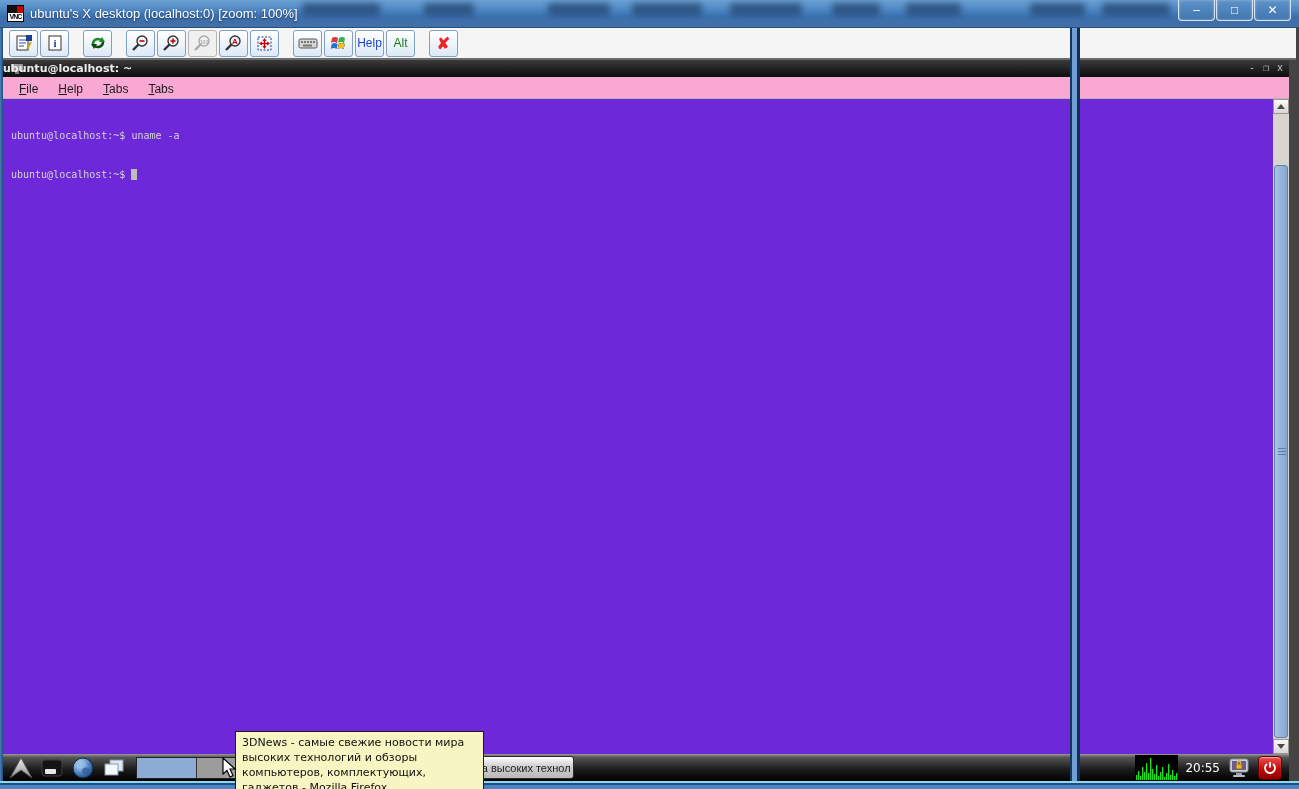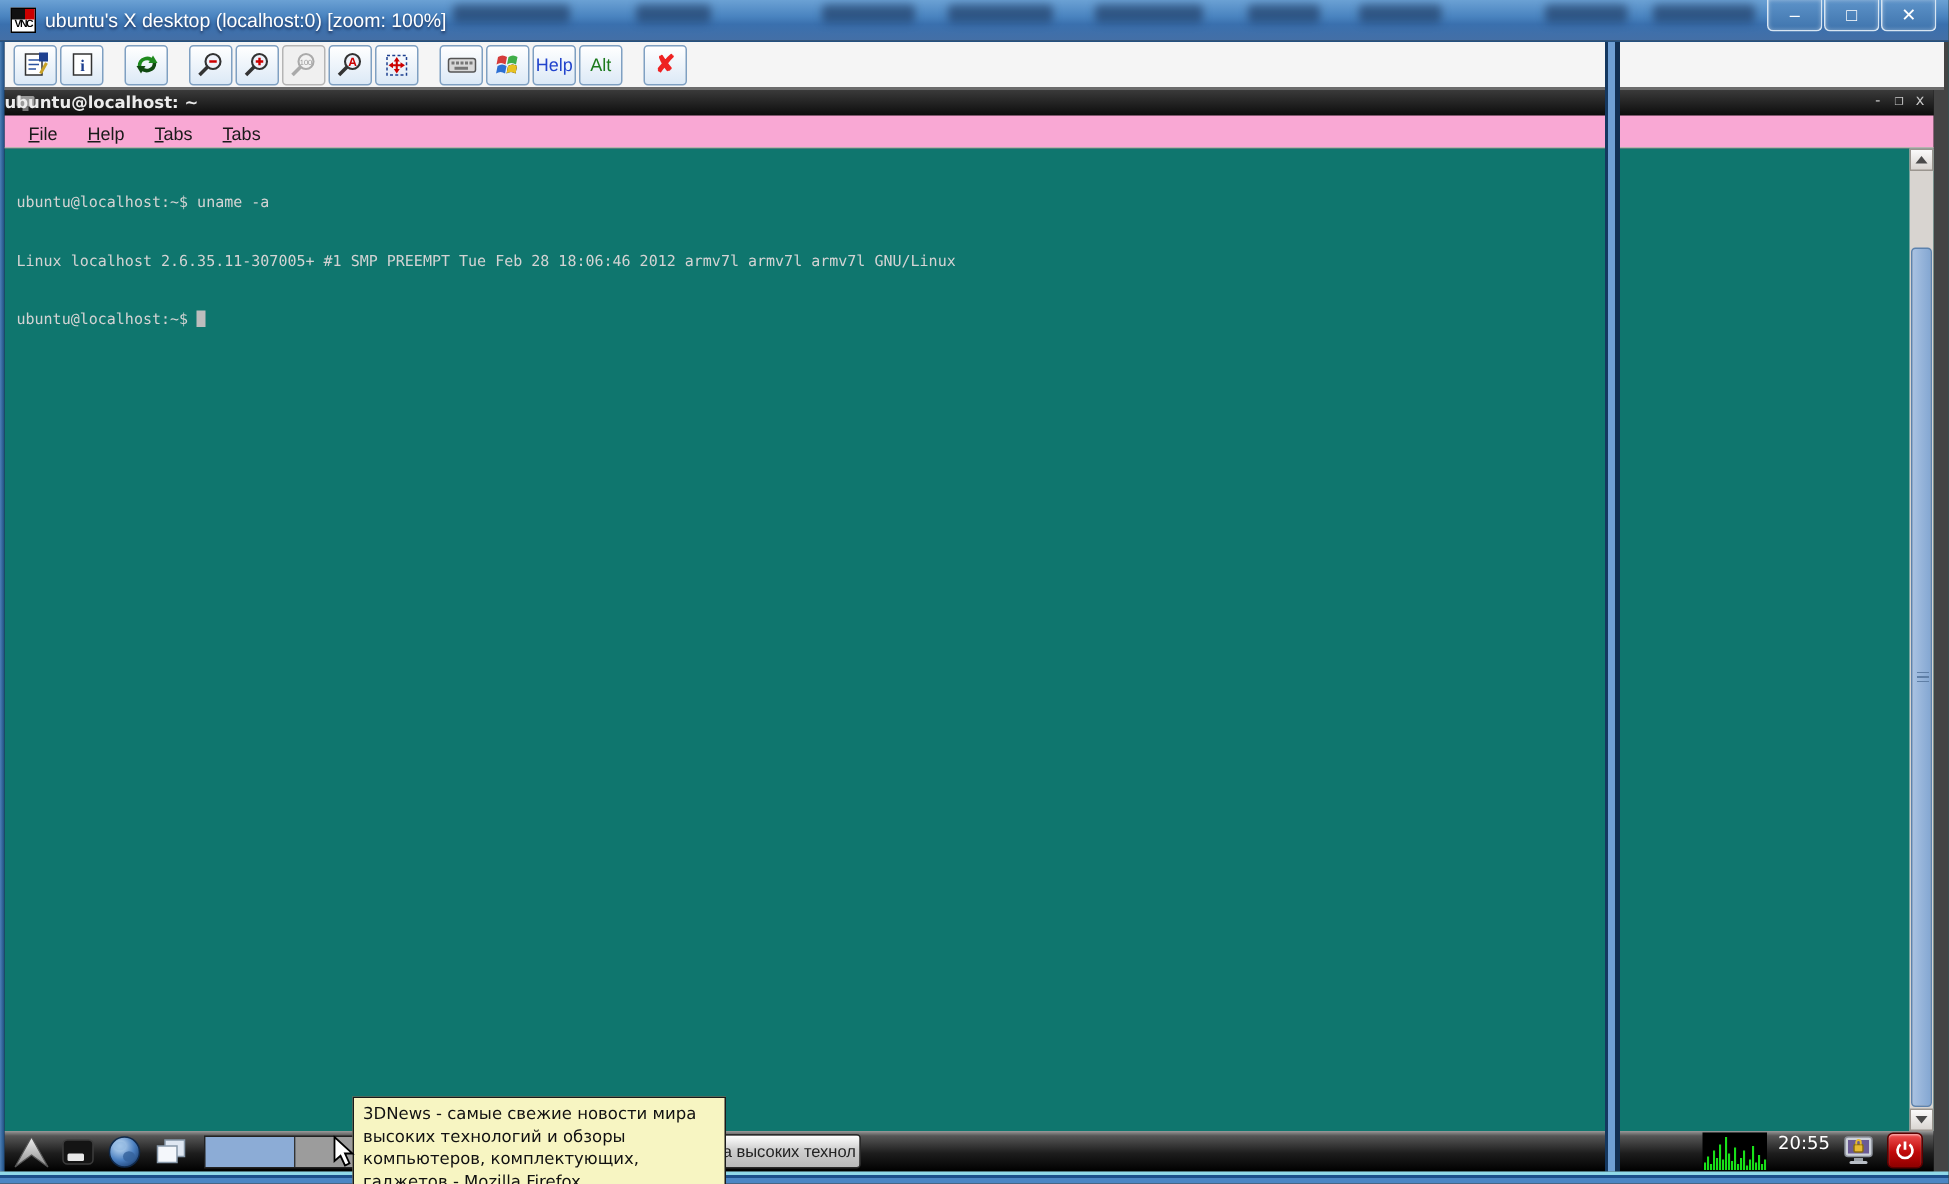--- a/index.html
+++ b/index.html
@@ -55,21 +55,21 @@
   .term-win-icon .std { position:absolute; left:4px; top:7px; width:4px; height:3px; background:#777; }
   .term-title { position:absolute; left:0; right:0; color:#ececec;
     font-size:11px; font-weight:bold; font-family:"DejaVu Sans", sans-serif; }
   .term-controls { position:absolute; right:6px; top:2px; display:flex; gap:8px; color:#c9c9c9;
     font-size:10px; font-family:"DejaVu Sans Mono", monospace; }
   .term-menubar { position:absolute; left:0; top:17px; width:100%; height:22px;
     background:#f9a8d4; border-bottom:1px solid #b7b3ae; display:flex; align-items:flex-end; padding-left:8px; }
   .menu-item { font-size:12px; color:#1a1a1a; padding:2px 8px; margin-right:4px; cursor:default; }
   .menu-item::first-letter { text-decoration:underline; }
 
-  .term-body { position:absolute; left:0; top:39px; width:100%; height:655px; background:#0f766e; }
+  .term-body { position:absolute; left:0; top:39px; width:100%; height:655px; background:#6d28d9; }
   .term-text { position:absolute; left:8px; top:4px; font-family:"DejaVu Sans Mono", monospace;
     font-size:10px; line-height:13px; color:#d3d3d3; white-space:pre; }
   .term-line { white-space:pre; }
   .cursor-block { display:inline-block; width:6px; height:11px; background:#bdbdbd; vertical-align:-2px; }
 
   
   .term-scrollbar { position:absolute; right:0; top:39px; width:16px; height:655px; background:#d8d4d0; }
   .sb-btn { position:absolute; left:0; width:16px; height:15px; background:linear-gradient(#fafafa,#d9d5d1);
     border:1px solid #9a958f; display:flex; align-items:center; justify-content:center; }
   .sb-btn.up { top:0; } .sb-btn.down { bottom:0; }
@@ -85,21 +85,21 @@
     background:linear-gradient(#9a9a9a 0%, #565656 12%, #1d1d1d 55%, #000 100%);
     display:flex; align-items:center; padding:0 5px; }
   .tb-launcher { width:26px; height:24px; margin-right:5px; display:flex; align-items:center; justify-content:center; cursor:default; }
   .workspaces { display:flex; height:22px; margin:0 4px; border:1px solid #222; }
   .ws { width:60px; height:100%; } .ws.active { background:#8cacd6; border-right:1px solid #333; } .ws.inactive { background:#9c9c9c; }
   .task-button { margin-left:12px; width:300px; height:23px; border-radius:3px; border:1px solid #2a2a2a;
     background:linear-gradient(#ffffff,#cfcfcf 45%,#b9b9b9); display:flex; align-items:center; padding:0 3px;
     overflow:hidden; cursor:default; }
   .task-button .task-label { font-size:11px; color:#222; white-space:nowrap; overflow:hidden; margin-left:4px; }
   .tb-spacer { flex:1; }
-  .tray { display:flex; align-items:flex-start; gap:7px; margin-right:2px; }
+  .tray { display:flex; align-items:center; gap:7px; margin-right:2px; }
   .cpu-graph { width:43px; height:25px; background:#000; }
   .clock { color:#fff; font-size:12px; font-family:"DejaVu Sans", sans-serif; }
   .lock-btn { width:24px; height:24px; position:relative; cursor:default; }
   .power-btn { width:24px; height:24px; border-radius:4px; cursor:default;
     background:linear-gradient(#f05050,#c00909 55%,#8f0000); border:1px solid #5d0000;
     display:flex; align-items:center; justify-content:center; box-shadow:inset 0 1px 1px rgba(255,255,255,.5); }
 
   
   .tooltip { position:absolute; left:235px; top:731px; width:249px; background:#f7f5c2;
     border:1px solid #1a1a1a; padding:3px 6px; font-size:11px; line-height:15px;
@@ -256,21 +256,20 @@
     <div class="term-menubar">
       <span class="menu-item">File</span>
       <span class="menu-item">Help</span>
       <span class="menu-item">Tabs</span>
       <span class="menu-item">Tabs</span>
     </div>
 
     <div class="term-body">
       <div class="term-text">
         <div class="term-line">ubuntu@localhost:~$ uname -a</div>
-        <div class="term-line">Linux localhost 2.6.35.11-307005+ #1 SMP PREEMPT Tue Feb 28 18:06:46 2012 armv7l armv7l armv7l GNU/Linux</div>
         <div class="term-line"><span>ubuntu@localhost:~$ </span><span class="cursor-block"></span></div>
       </div>
     </div>
 
     <div class="term-scrollbar">
       <div class="sb-btn up">
           <div class="sb-arrow-up"></div>
         </div>
       <div class="sb-thumb">
         <div class="sb-grip"></div>

